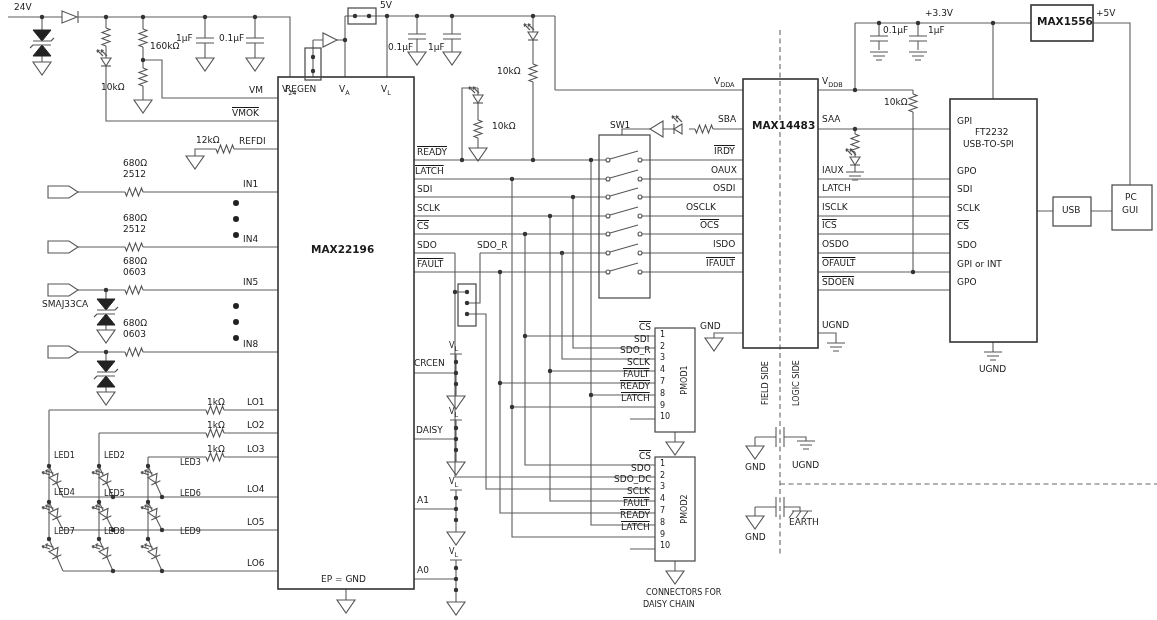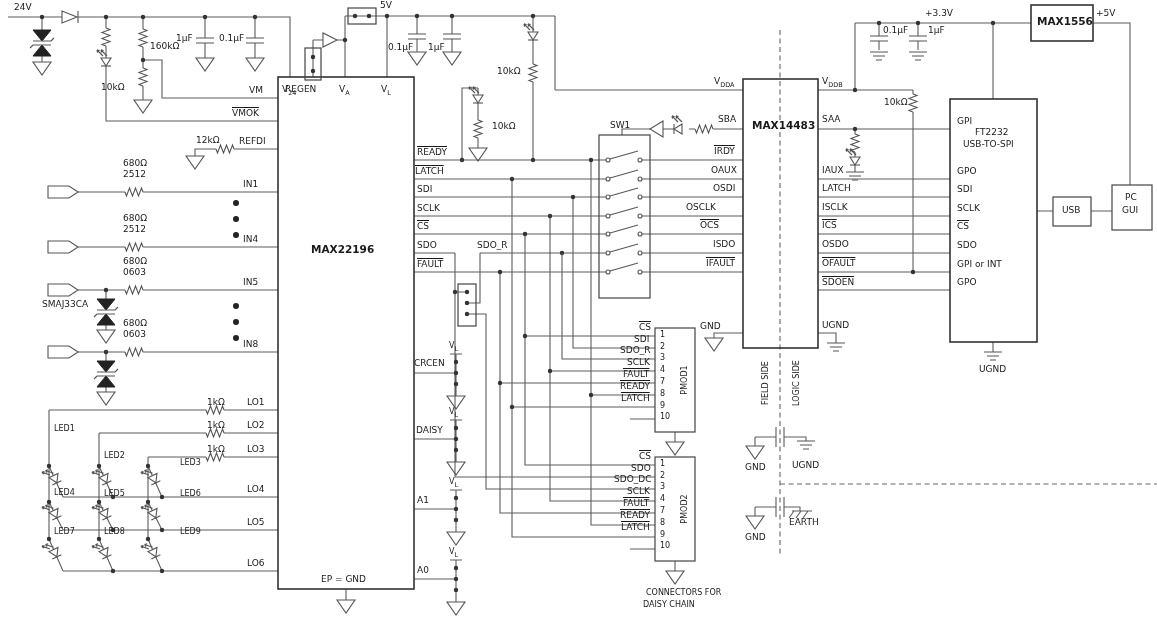--- a/index.html
+++ b/index.html
@@ -316,21 +316,21 @@
 <i class="lb" style="left:243px;top:339px">IN8</i>
 <i class="lb" style="left:207px;top:397px">1kΩ</i>
 <i class="lb" style="left:247px;top:397px">LO1</i>
 <i class="lb" style="left:207px;top:420px">1kΩ</i>
 <i class="lb" style="left:247px;top:420px">LO2</i>
 <i class="lb" style="left:207px;top:444px">1kΩ</i>
 <i class="lb" style="left:247px;top:444px">LO3</i>
 <i class="lb" style="left:247px;top:484px">LO4</i>
 <i class="lb" style="left:247px;top:517px">LO5</i>
 <i class="lb" style="left:247px;top:558px">LO6</i>
-<i class="lb s" style="left:54px;top:424px">LED1</i>
+<i class="lb s" style="left:54px;top:451px">LED1</i>
 <i class="lb s" style="left:104px;top:451px">LED2</i>
 <i class="lb s" style="left:180px;top:458px">LED3</i>
 <i class="lb s" style="left:54px;top:488px">LED4</i>
 <i class="lb s" style="left:104px;top:489px">LED5</i>
 <i class="lb s" style="left:180px;top:489px">LED6</i>
 <i class="lb s" style="left:54px;top:527px">LED7</i>
 <i class="lb s" style="left:104px;top:527px">LED8</i>
 <i class="lb s" style="left:180px;top:527px">LED9</i>
 <i class="lb" style="left:321px;top:574px">EP = GND</i>
 <i class="lb ov" style="left:417px;top:147px">READY</i>

